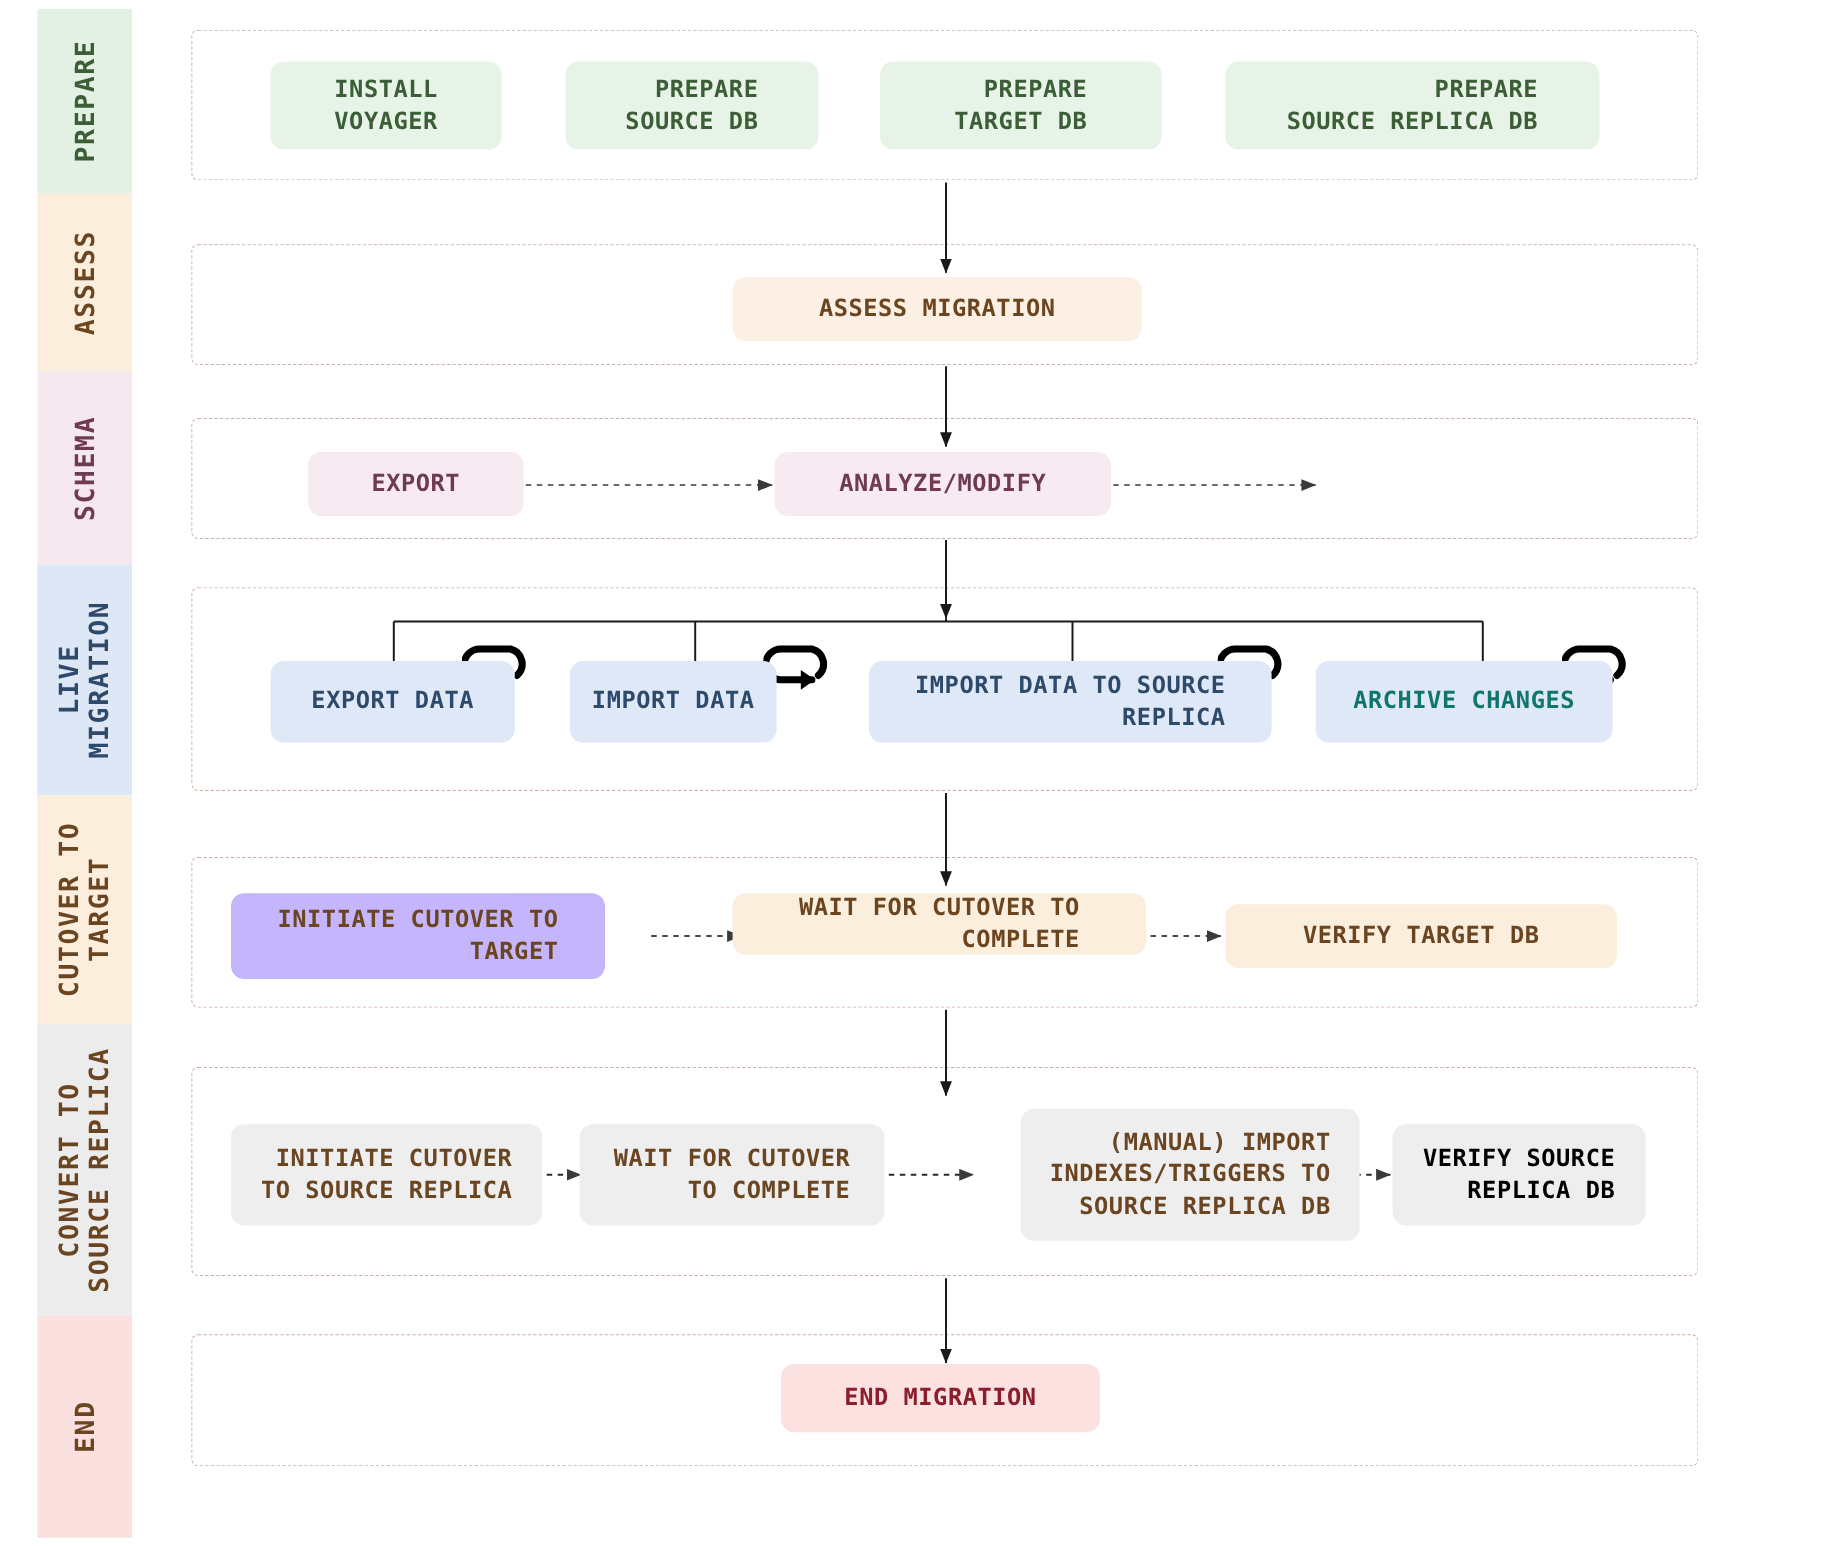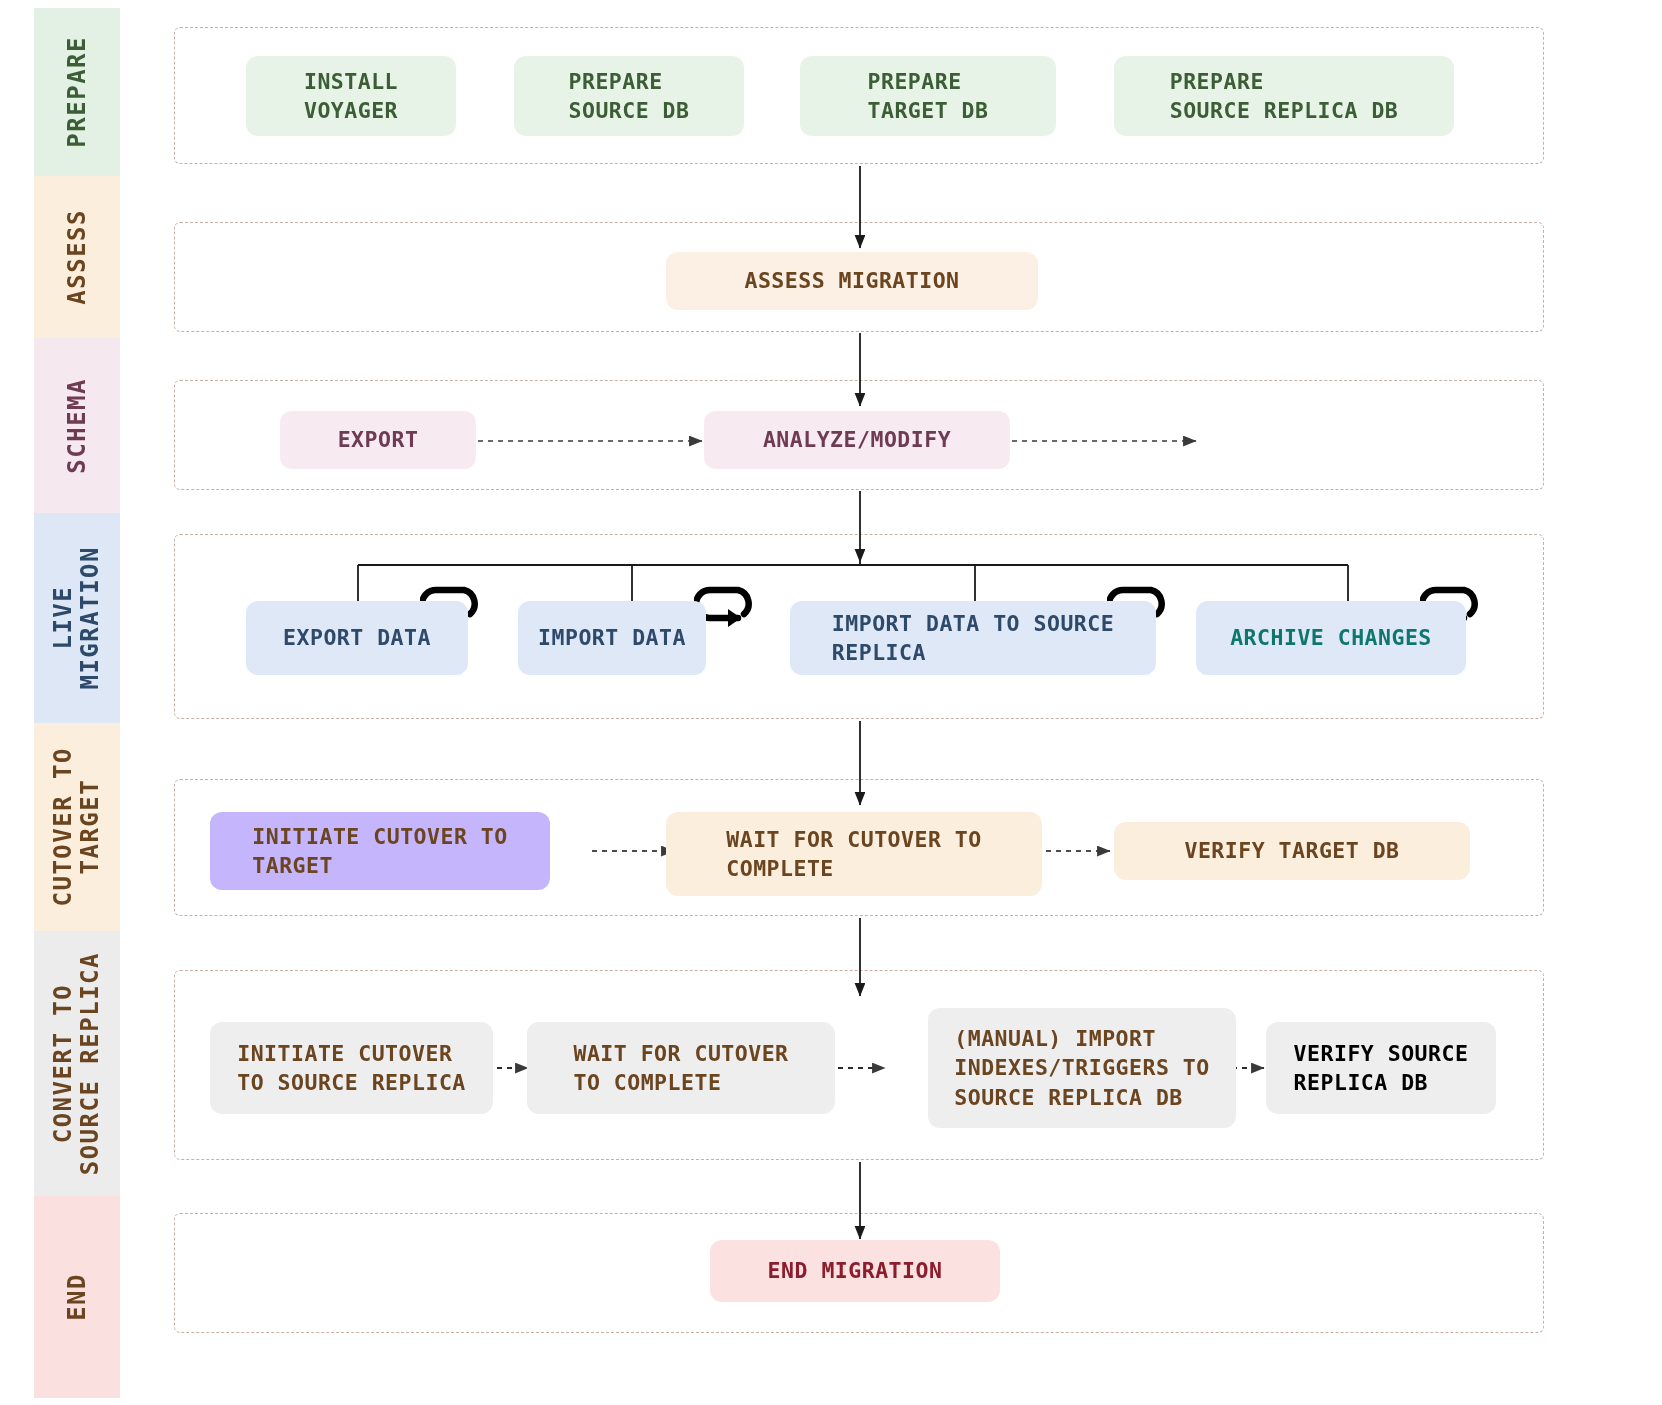--- a/index.html
+++ b/index.html
@@ -52,21 +52,21 @@
     background: transparent;
   }
 
   
   .node {
     position: absolute;
     border-radius: 12px;
     display: flex;
     align-items: center;
     justify-content: center;
-    text-align: left;
+    text-align: right;
     font-family: "DejaVu Sans Mono", "Liberation Mono", monospace;
     font-weight: bold;
     font-size: 21.5px;
     letter-spacing: 0.5px;
     line-height: 1.35;
     padding: 6px 12px;
     white-space: pre-line;
   }
 
   
@@ -204,27 +204,27 @@
   <div class="node" style="left:704px;top:411px;width:306px;height:58px;background:#f7eaf0;color:#6e3b51;">ANALYZE/MODIFY</div>
 
   <div class="node" style="left:246px;top:601px;width:222px;height:74px;background:#dfe8f7;color:#2e4a6b;">EXPORT DATA</div>
   <div class="node" style="left:518px;top:601px;width:188px;height:74px;background:#dfe8f7;color:#2e4a6b;">IMPORT DATA</div>
   <div class="node" style="left:790px;top:601px;width:366px;height:74px;background:#dfe8f7;color:#2e4a6b;">IMPORT DATA TO SOURCE
 REPLICA</div>
   <div class="node" style="left:1196px;top:601px;width:270px;height:74px;background:#dfe8f7;color:#0f766e;">ARCHIVE CHANGES</div>
 
   <div class="node" style="left:210px;top:812px;width:340px;height:78px;background:#c4b5fd;color:#6b4420;">INITIATE CUTOVER TO
 TARGET</div>
-  <div class="node" style="left:666px;top:812px;width:376px;height:84px;background:#fbeedd;color:#6b4420;">WAIT FOR CUTOVER TO
+  <div class="node" style="left:666px;top:812px;width:376px;height:56px;background:#fbeedd;color:#6b4420;">WAIT FOR CUTOVER TO
 COMPLETE</div>
   <div class="node" style="left:1114px;top:822px;width:356px;height:58px;background:#fbeedd;color:#6b4420;">VERIFY TARGET DB</div>
 
   <div class="node" style="left:210px;top:1022px;width:283px;height:92px;background:#eeeeee;color:#6b4420;">INITIATE CUTOVER
 TO SOURCE REPLICA</div>
-  <div class="node" style="left:527px;top:1022px;width:308px;height:92px;background:#eeeeee;color:#6b4420;">WAIT FOR CUTOVER
+  <div class="node" style="left:527px;top:1022px;width:277px;height:92px;background:#eeeeee;color:#6b4420;">WAIT FOR CUTOVER
 TO COMPLETE</div>
   <div class="node" style="left:884px;top:1008px;width:308px;height:120px;background:#eeeeee;color:#6b4420;margin-left:44px;">(MANUAL) IMPORT
 INDEXES/TRIGGERS TO
 SOURCE REPLICA DB</div>
   <div class="node" style="left:1266px;top:1022px;width:230px;height:92px;background:#eeeeee;color:#000000;">VERIFY SOURCE
 REPLICA DB</div>
 
   <div class="node" style="left:710px;top:1240px;width:290px;height:62px;background:#fce1e1;color:#8b1d2c;">END MIGRATION</div>
 
 </div>

